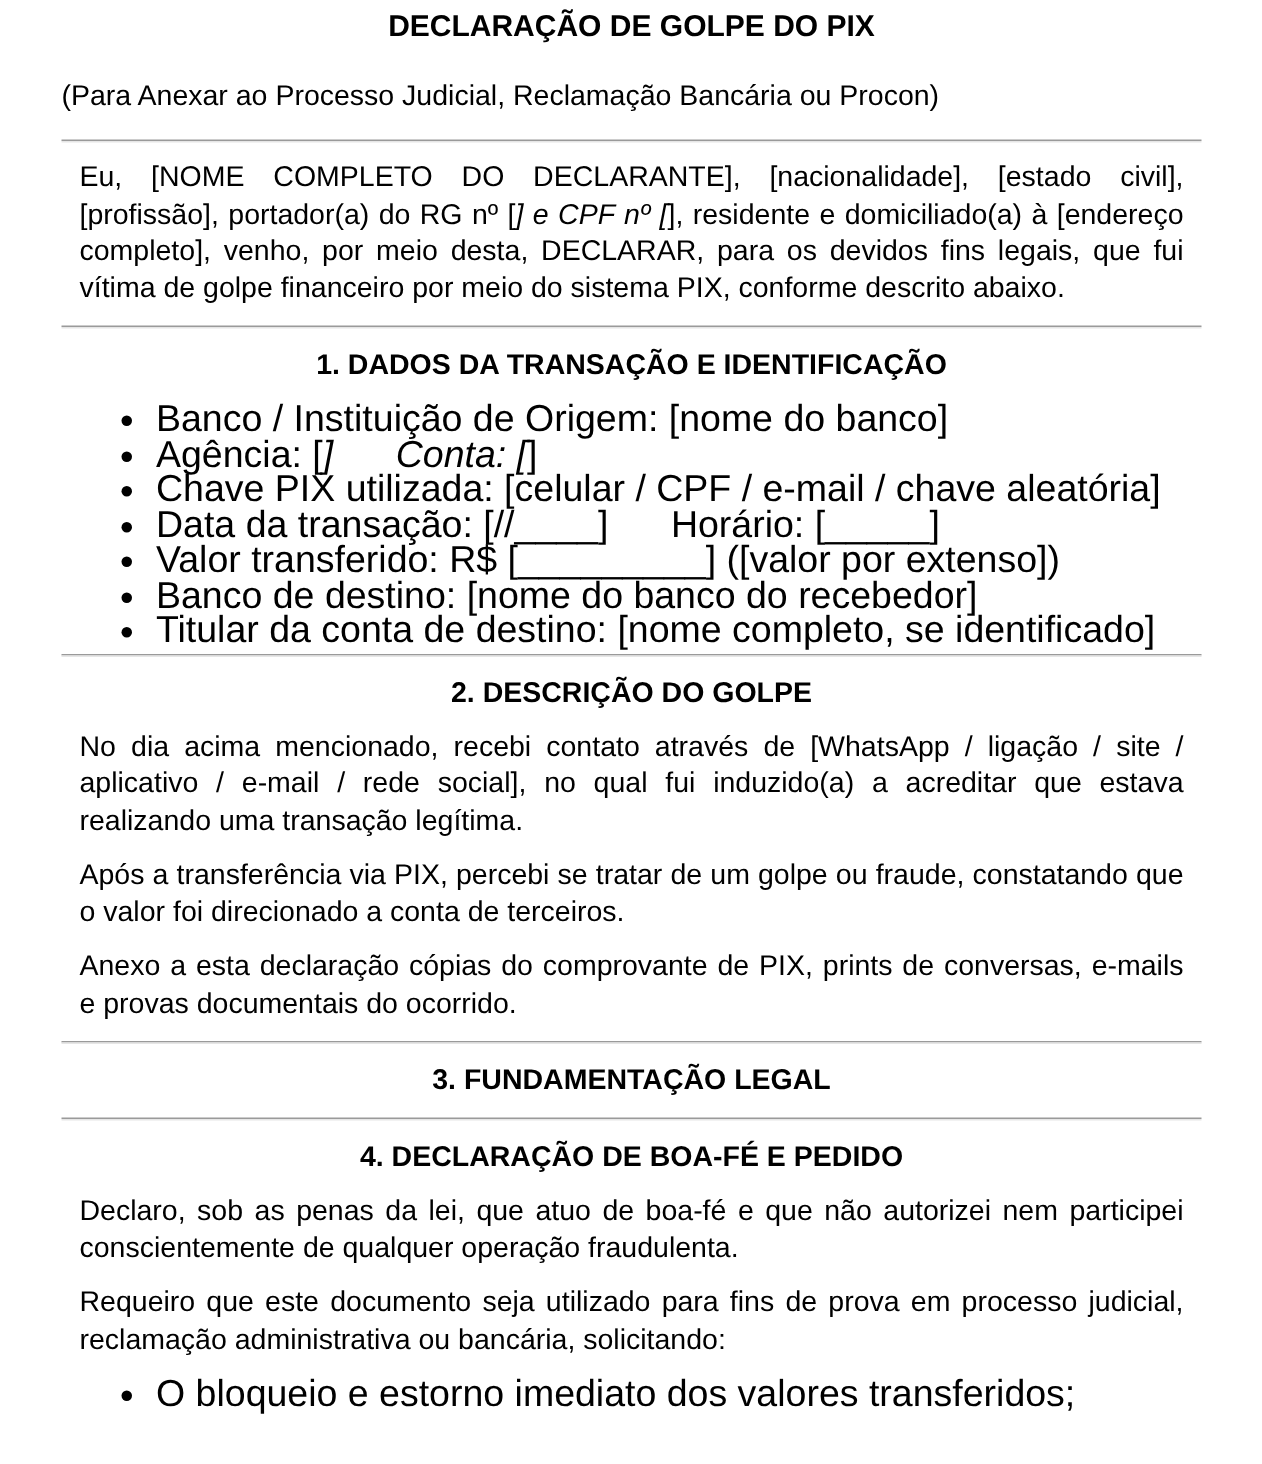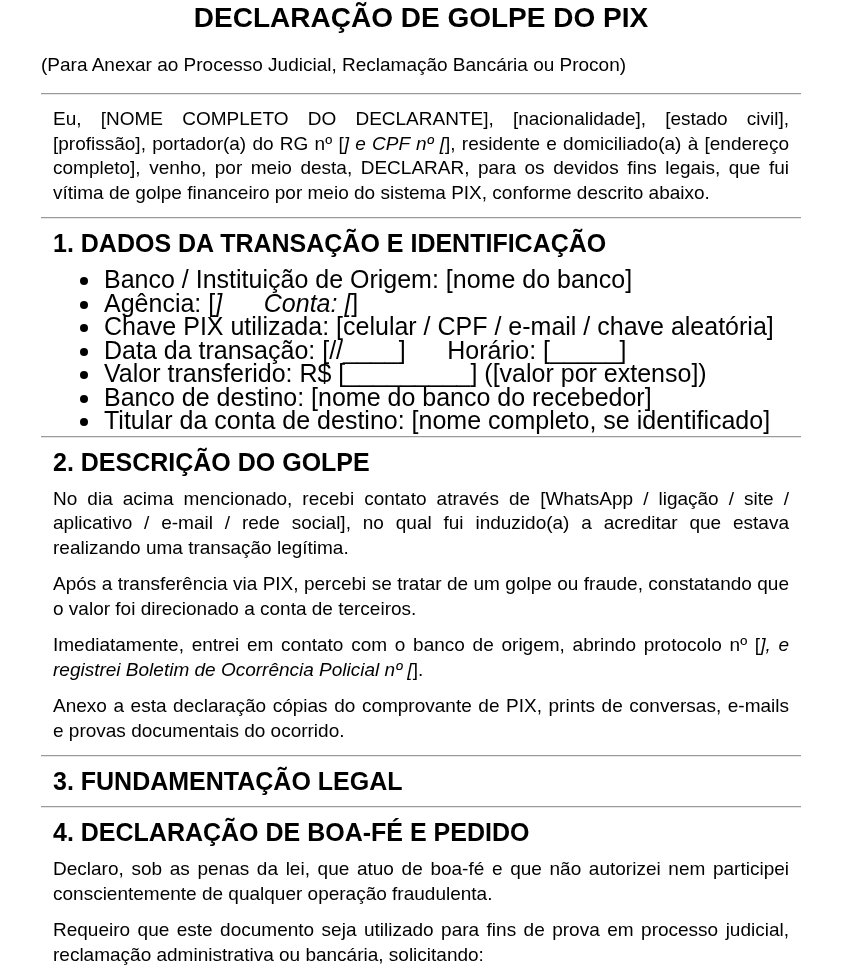--- a/index.html
+++ b/index.html
@@ -11,21 +11,21 @@
     width: 841px;
     height: 976px;
     overflow: hidden;
     font-family: "Liberation Sans", "DejaVu Sans", sans-serif;
     color: #000000;
   }
   .page {
     padding: 6px 40px 0 41px;
   }
   .doc-title {
-    font-size: 28px;
+    font-size: 20px;
     font-weight: bold;
     text-align: center;
     line-height: 24px;
     margin: 0 0 22px 0;
   }
   .doc-subtitle {
     font-size: 19px;
     line-height: 25px;
     margin: 0;
   }
@@ -33,24 +33,25 @@
     border: none;
     border-top: 1px solid #9a9a9a;
     border-bottom: 1px solid #e6e6e6;
     height: 0;
     margin: 3px 0 5px 0;
   }
   hr.rule.first {
     margin: 16px 0 6px 0;
   }
   .sec-heading {
-    font-size: 25px;
+    font-size: 19px;
     font-weight: bold;
     line-height: 25px;
     margin: 12px;
+    text-align: center;
   }
   .body-par {
     font-size: 19px;
     line-height: 24.5px;
     text-align: justify;
     margin: 12px;
     hyphens: auto;
     -webkit-hyphens: auto;
   }
   ul.bullets {
@@ -86,21 +87,20 @@
         <li><span>Chave PIX utilizada: [celular / CPF / e-mail / chave aleatória]</span></li>
         <li><span>Data da transação: [//____]&nbsp;&nbsp;&nbsp;&nbsp;&nbsp;&nbsp;Horário: [_____]</span></li>
         <li><span>Valor transferido: R$ [_________] ([valor por extenso])</span></li>
         <li><span>Banco de destino: [nome do banco do recebedor]</span></li>
         <li><span>Titular da conta de destino: [nome completo, se identificado]</span></li>
       </ul>
       <hr class="rule">
       <div class="sec-heading">2. DESCRIÇÃO DO GOLPE</div>
       <p class="body-par"><span>No dia acima mencionado, recebi contato através de [WhatsApp / ligação / site / aplicativo / e-mail / rede social], no qual fui induzido(a) a acreditar que estava realizando uma transação legítima.</span></p>
       <p class="body-par"><span>Após a transferência via PIX, percebi se tratar de um golpe ou fraude, constatando que o valor foi direcionado a conta de terceiros.</span></p>
-      <p class="body-par"><span>Imediatamente, entrei em contato com o banco de origem, abrindo protocolo nº [</span><i>], e registrei Boletim de Ocorrência Policial nº [</i><span>].</span></p>
       <p class="body-par"><span>Anexo a esta declaração cópias do comprovante de PIX, prints de conversas, e-mails e provas documentais do ocorrido.</span></p>
       <hr class="rule">
       <div class="sec-heading">3. FUNDAMENTAÇÃO LEGAL</div>
       <hr class="rule">
       <div class="sec-heading">4. DECLARAÇÃO DE BOA-FÉ E PEDIDO</div>
       <p class="body-par"><span>Declaro, sob as penas da lei, que atuo de boa-fé e que não autorizei nem participei conscientemente de qualquer operação fraudulenta.</span></p>
       <p class="body-par"><span>Requeiro que este documento seja utilizado para fins de prova em processo judicial, reclamação administrativa ou bancária, solicitando:</span></p>
       <ul class="bullets">
         <li><span>O bloqueio e estorno imediato dos valores transferidos;</span></li>
       </ul>

